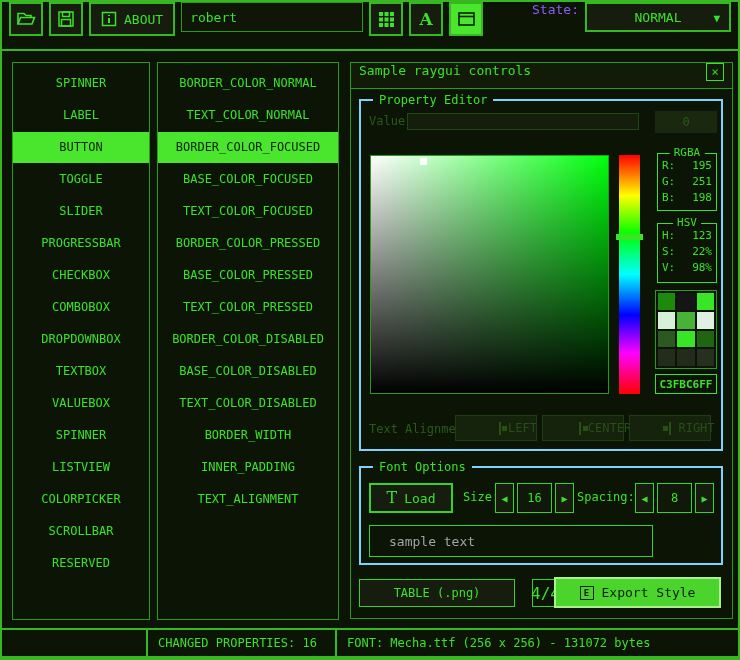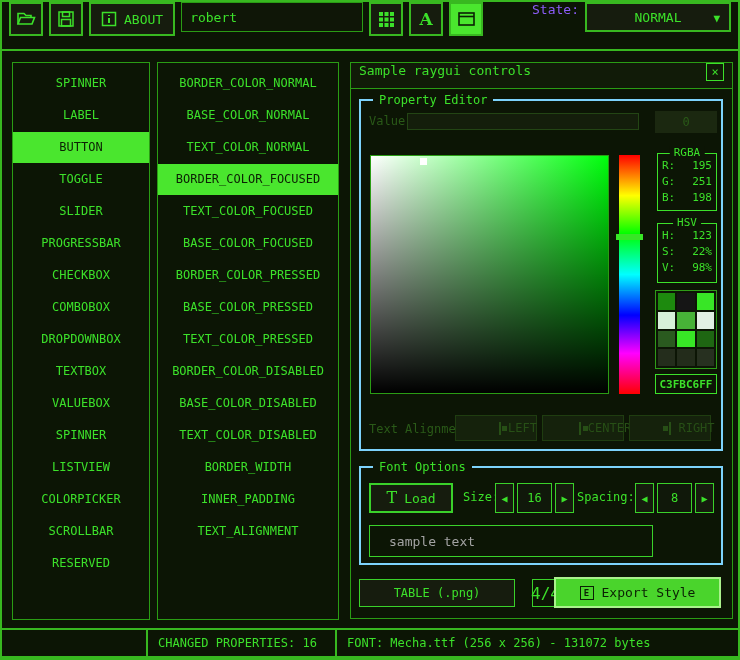--- a/index.html
+++ b/index.html
@@ -196,25 +196,24 @@
       <div class="list-item">VALUEBOX</div>
       <div class="list-item">SPINNER</div>
       <div class="list-item">LISTVIEW</div>
       <div class="list-item">COLORPICKER</div>
       <div class="list-item">SCROLLBAR</div>
       <div class="list-item">RESERVED</div>
     </div>
 
   <div id="properties-list" class="listbox">
       <div class="list-item">BORDER_COLOR_NORMAL</div>
-      <div class="list-item">BASE_COLOR_NORMAL</div>
       <div class="list-item">TEXT_COLOR_NORMAL</div>
       <div class="list-item selected">BORDER_COLOR_FOCUSED</div>
+      <div class="list-item">BASE_COLOR_FOCUSED</div>
       <div class="list-item">TEXT_COLOR_FOCUSED</div>
-      <div class="list-item">BASE_COLOR_FOCUSED</div>
       <div class="list-item">BORDER_COLOR_PRESSED</div>
       <div class="list-item">BASE_COLOR_PRESSED</div>
       <div class="list-item">TEXT_COLOR_PRESSED</div>
       <div class="list-item">BORDER_COLOR_DISABLED</div>
       <div class="list-item">BASE_COLOR_DISABLED</div>
       <div class="list-item">TEXT_COLOR_DISABLED</div>
       <div class="list-item">BORDER_WIDTH</div>
       <div class="list-item">INNER_PADDING</div>
       <div class="list-item">TEXT_ALIGNMENT</div>
     </div>

